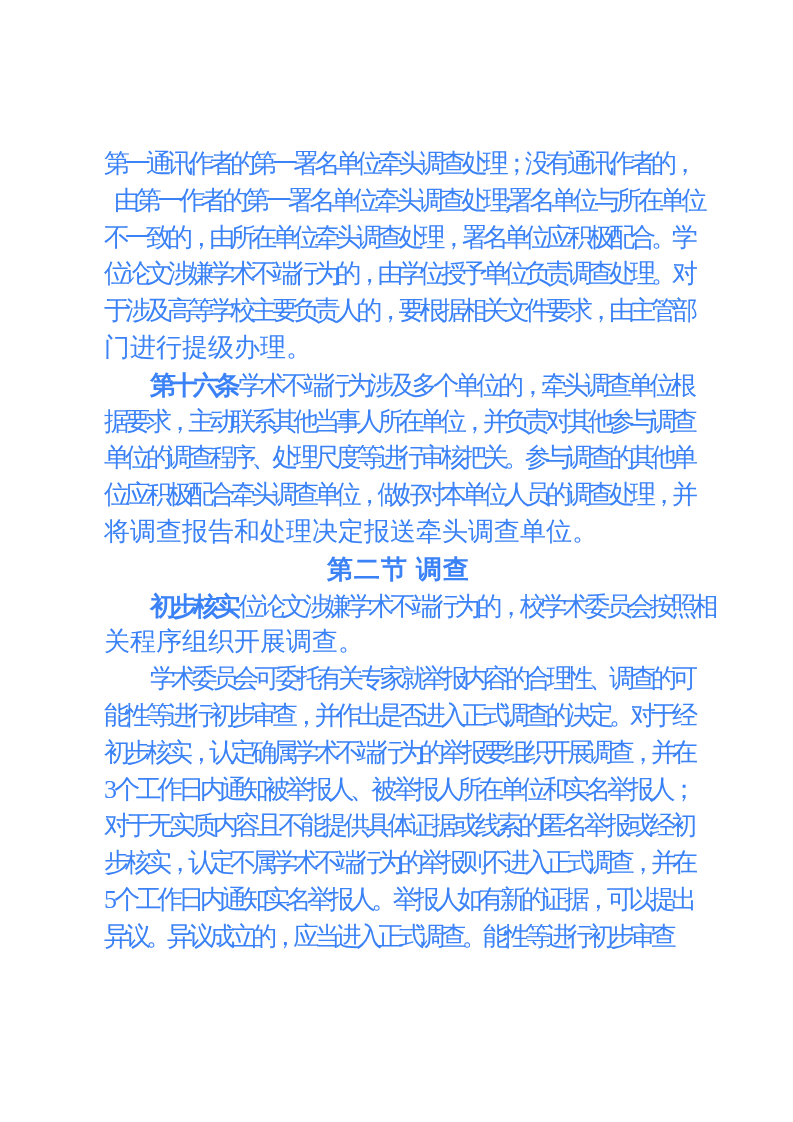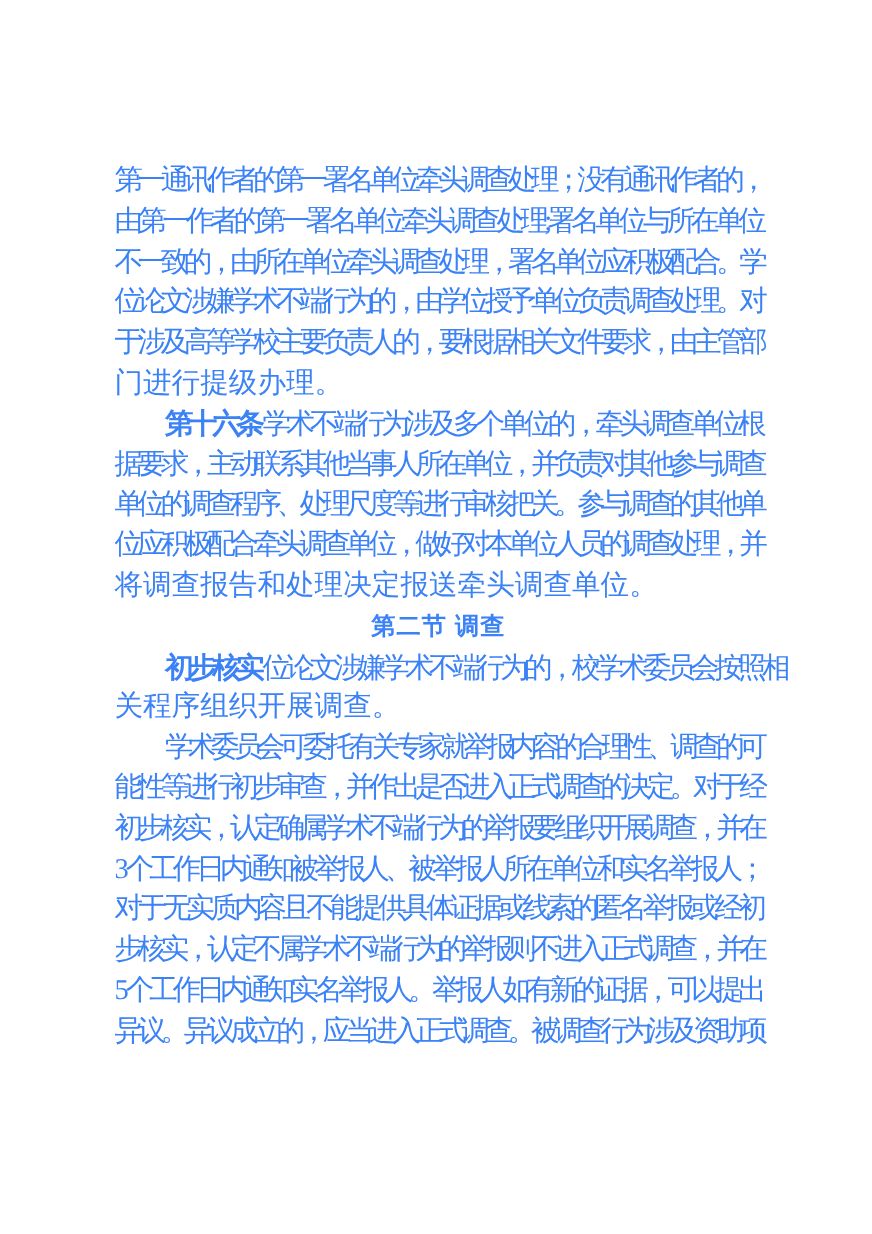--- a/index.html
+++ b/index.html
@@ -26,55 +26,55 @@
     font-size: 26px;
     line-height: 36.8px;
     height: 36.8px;
     white-space: nowrap;
     text-align: left;
   }
   .line.heading {
     text-align: center;
     font-family: "Liberation Sans", "DejaVu Sans", sans-serif;
     font-weight: 700;
-    font-size: 22px;
+    font-size: 26px;
     letter-spacing: 1px;
   }
   .indent-spacer {
     display: inline-block;
     width: 46px;
     height: 1px;
   }
   .run { }
   .run.b {
     font-family: "Liberation Sans", "DejaVu Sans", sans-serif;
     font-weight: 700;
   }
 </style>
 </head>
 <body>
 
 <div class="page">
   <div class="page-body">
       <div class="line body" style="display: block; letter-spacing: -4.96px;"><span class="run">第一通讯作者的第一署名单位牵头调查处理；没有通讯作者的，</span></div>
-      <div class="line body" style="display: block; letter-spacing: -4.29px;"><span class="run">由第一作者的第一署名单位牵头调查处理;署名单位与所在单位</span></div>
+      <div class="line body" style="display: block; letter-spacing: -4.29px; margin-left: 10px;"><span class="run">由第一作者的第一署名单位牵头调查处理;署名单位与所在单位</span></div>
       <div class="line body" style="display: block; letter-spacing: -4.96px;"><span class="run">不一致的，由所在单位牵头调查处理，署名单位应积极配合。学</span></div>
       <div class="line body" style="display: block; letter-spacing: -4.96px;"><span class="run">位论文涉嫌学术不端行为的，由学位授予单位负责调查处理。对</span></div>
       <div class="line body" style="display: block; letter-spacing: -4.96px;"><span class="run">于涉及高等学校主要负责人的，要根据相关文件要求，由主管部</span></div>
       <div class="line body"><span class="run">门进行提级办理。</span></div>
       <div class="line body" style="display: block; letter-spacing: -4.38px;"><span class="indent-spacer"></span><span class="run b">第十六条</span><span class="run"> 学术不端行为涉及多个单位的，牵头调查单位根</span></div>
       <div class="line body" style="display: block; letter-spacing: -4.96px;"><span class="run">据要求，主动联系其他当事人所在单位，并负责对其他参与调查</span></div>
       <div class="line body" style="display: block; letter-spacing: -4.96px;"><span class="run">单位的调查程序、处理尺度等进行审核把关。参与调查的其他单</span></div>
       <div class="line body" style="display: block; letter-spacing: -4.96px;"><span class="run">位应积极配合牵头调查单位，做好对本单位人员的调查处理，并</span></div>
       <div class="line body"><span class="run">将调查报告和处理决定报送牵头调查单位。</span></div>
       <div class="line heading"><span class="run b">第二节 调查</span></div>
       <div class="line body" style="display: block; letter-spacing: -4.38px;"><span class="indent-spacer"></span><span class="run b">初步核实</span><span class="run"> 位论文涉嫌学术不端行为的，校学术委员会按照相</span></div>
       <div class="line body"><span class="run">关程序组织开展调查。</span></div>
       <div class="line body" style="display: block; letter-spacing: -5.12px;"><span class="indent-spacer"></span><span class="run">学术委员会可委托有关专家就举报内容的合理性、调查的可</span></div>
       <div class="line body" style="display: block; letter-spacing: -4.96px;"><span class="run">能性等进行初步审查，并作出是否进入正式调查的决定。对于经</span></div>
       <div class="line body" style="display: block; letter-spacing: -4.96px;"><span class="run">初步核实，认定确属学术不端行为的举报要组织开展调查，并在</span></div>
       <div class="line body" style="display: block; letter-spacing: -4.59px;"><span class="run">3 个工作日内通知被举报人、被举报人所在单位和实名举报人；</span></div>
       <div class="line body" style="display: block; letter-spacing: -4.19px;"><span class="run">对于无实质内容且不能提供具体证据或线索的匿名举报或经初</span></div>
       <div class="line body" style="display: block; letter-spacing: -4.96px;"><span class="run">步核实，认定不属学术不端行为的举报则不进入正式调查，并在</span></div>
       <div class="line body" style="display: block; letter-spacing: -4.59px;"><span class="run">5 个工作日内通知实名举报人。举报人如有新的证据，可以提出</span></div>
-      <div class="line body" style="display: block; letter-spacing: -4.96px;"><span class="run">异议。异议成立的，应当进入正式调查。被调查行为涉及资助项</span></div>
+      <div class="line body" style="display: block; letter-spacing: -4.96px;"><span class="run">异议。异议成立的，应当进入正式调查。能性等进行初步审查</span></div>
     </div>
 </div>
 
 </body></html>

